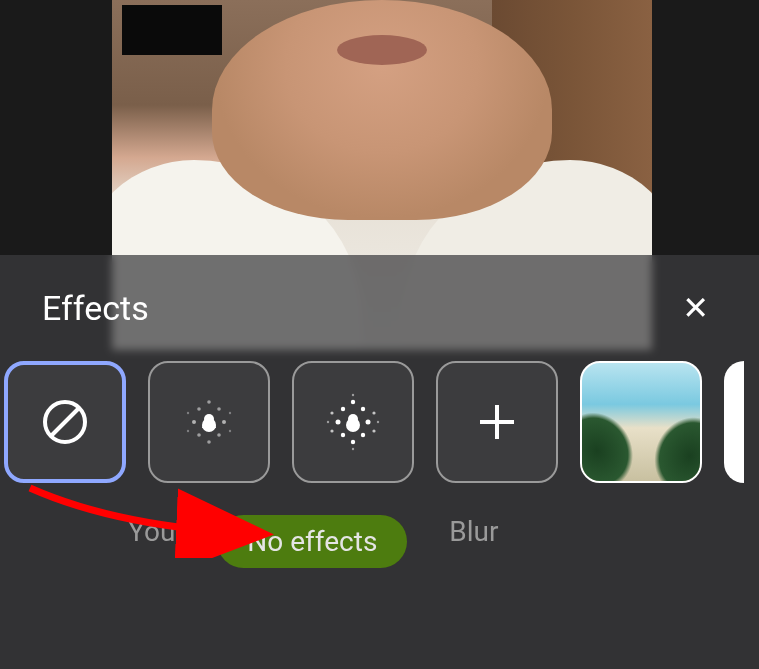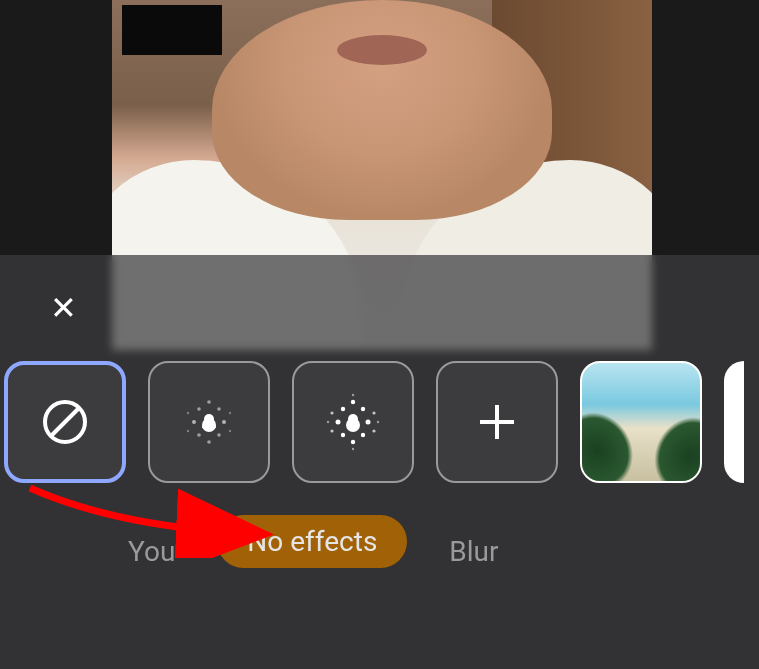--- a/index.html
+++ b/index.html
@@ -162,33 +162,33 @@
       stroke-width: 4;
     }
     .blur-icon {
       position: relative;
       width: 70px;
       height: 70px;
     }
     .chips-row {
       display: flex;
       gap: 42px;
-      align-items: flex-end;
+      align-items: flex-start;
       padding: 32px 0 0 128px;
     }
     .chip {
       color: #9a9a9a;
       font-size: 28px;
       font-weight: 400;
       cursor: pointer;
       white-space: nowrap;
     }
     .chip.active {
       color: #e5e5e5;
-      background: #a16207;
+      background: #4d7c0f;
       padding: 10px 30px;
       border-radius: 28px;
     }
     .arrow-annotation {
       position: absolute;
       top: 478px;
       left: 20px;
       width: 260px;
       height: 80px;
       pointer-events: none;
@@ -202,20 +202,21 @@
   <div class="video-door"></div>
   <div class="video-shirt-left"></div>
   <div class="video-shirt-right"></div>
   <div class="video-neck">
     <div class="video-lips"></div>
   </div>
 </div>
 
 <div class="effects-panel">
   <div class="effects-header">
+    <div class="effects-title">Effects</div>
     <button class="close-btn">
       <span>✕</span>
     </button>
   </div>
 
   <div class="tiles-row">
     <div class="tile selected">
       <svg class="icon-none" viewBox="0 0 48 48">
         <circle cx="24" cy="24" r="20"></circle>
         <line x1="10" y1="38" x2="38" y2="10"></line>

